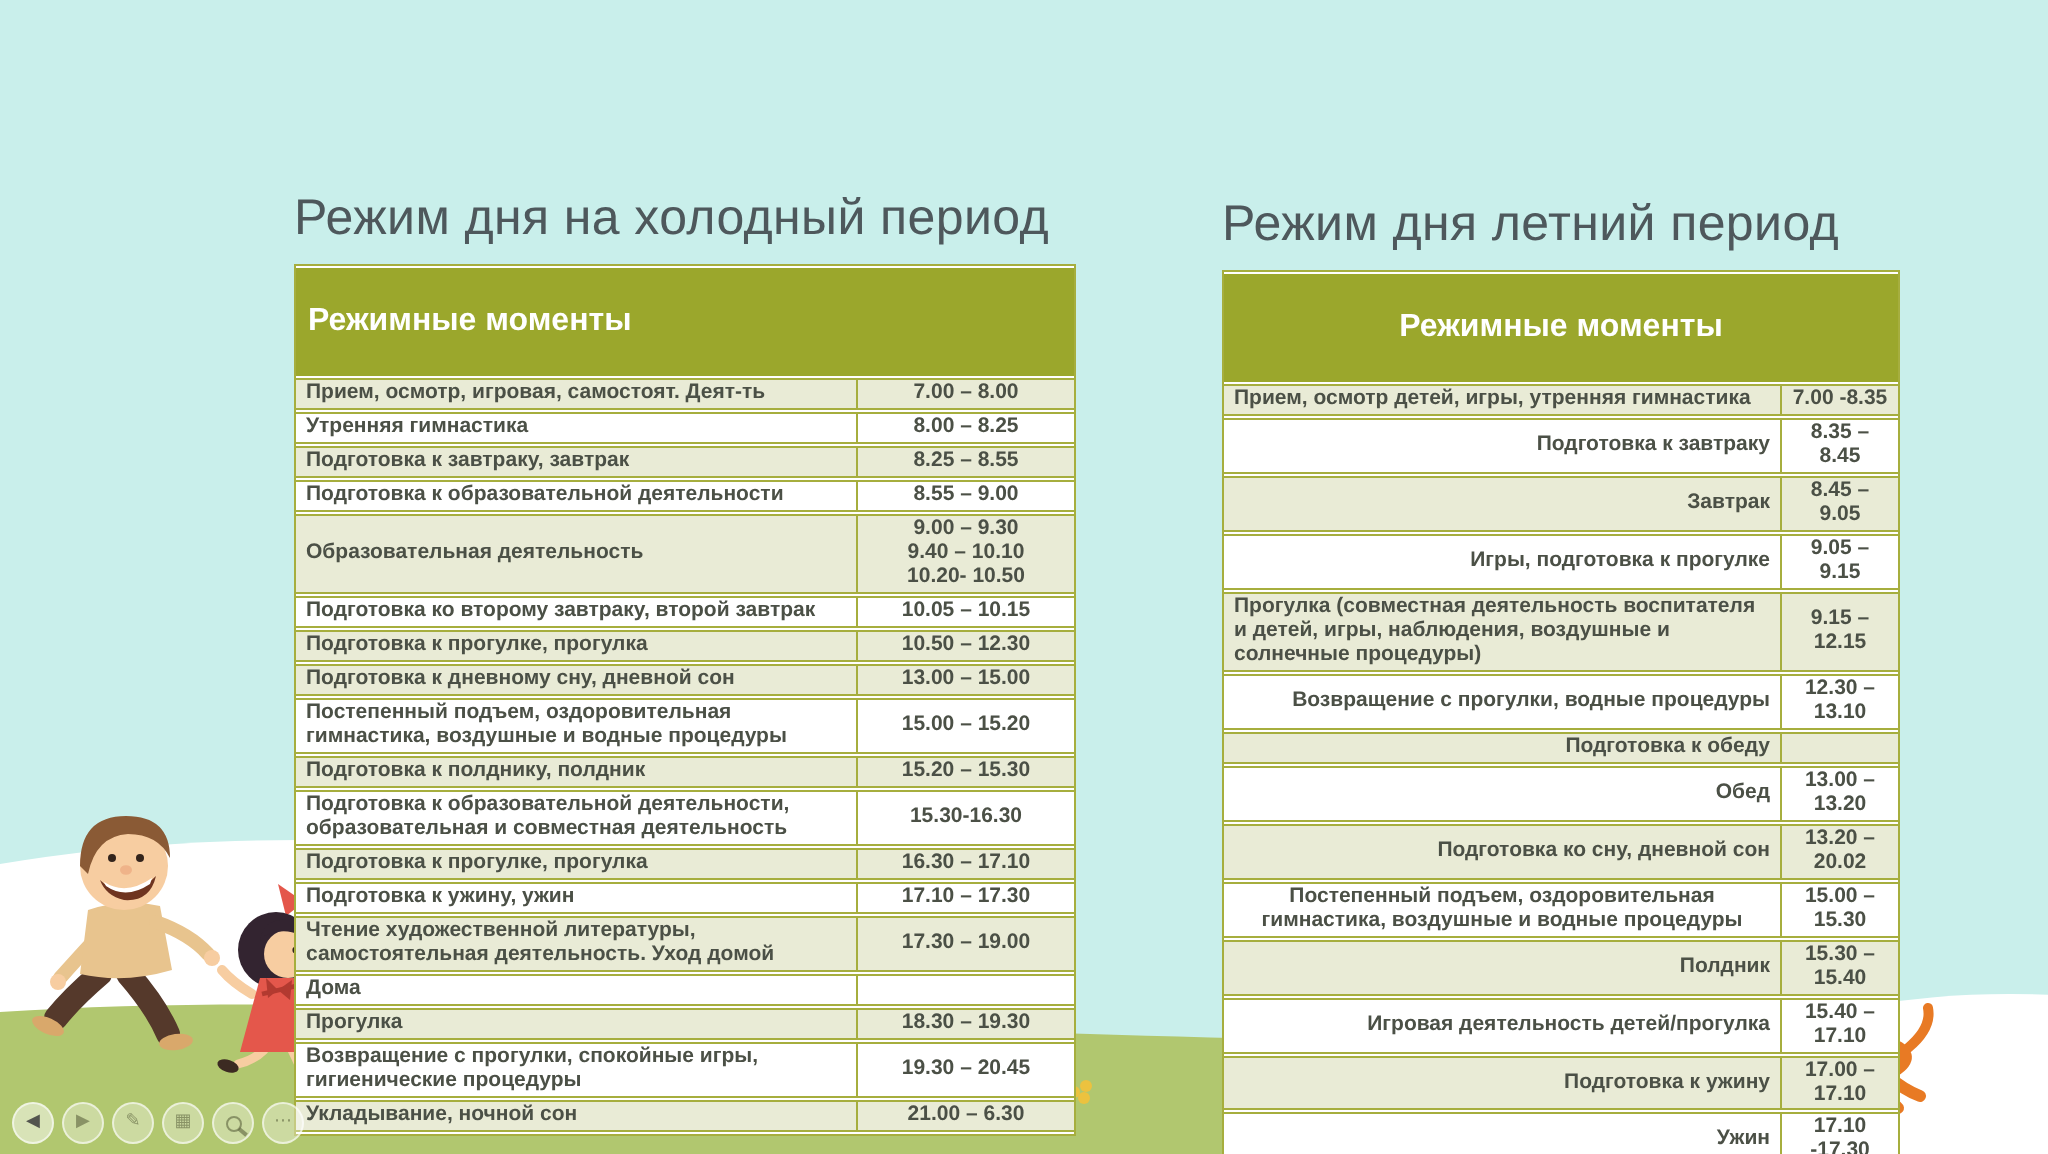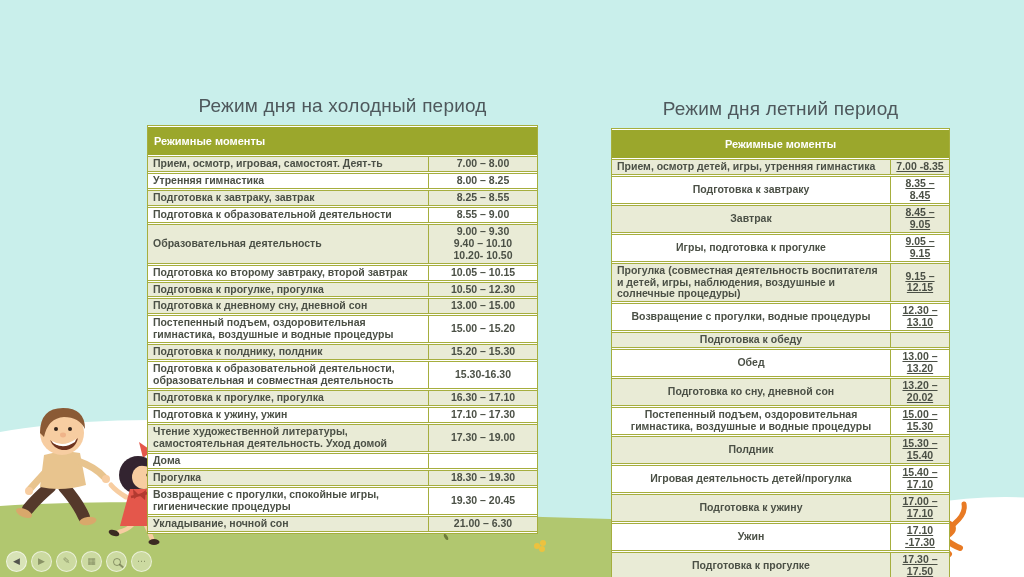--- a/index.html
+++ b/index.html
@@ -13,36 +13,36 @@
   body{width:1024px;height:577px;overflow:hidden;font-family:"Liberation Sans",sans-serif;}
   .slide{position:relative;width:1024px;height:577px;background:var(--sky);overflow:hidden;}
   .scene,.children,.dog{position:absolute;pointer-events:none;}
   .scene{left:0;top:0;}
   .children{left:0;top:385px;}
   .dog{left:868px;top:496px;}
 
   .block{position:absolute;z-index:3;}
   .block-left{left:147px;top:94px;width:391px;}
   .block-right{left:611px;top:97px;width:339px;}
-  .block h2{margin:0 0 7px 0;font-size:19px;font-weight:400;letter-spacing:.2px;
-    color:var(--title);text-align:center;line-height:1.25;}
+  .block h2{margin:0 0 7px 0;font-size:25px;font-weight:400;letter-spacing:.2px;
+    color:var(--title);line-height:1.25;}
   table.schedule{width:100%;border-collapse:separate;border-spacing:0 1px;
     background:#fff;border:1px solid var(--table-border);
     font-size:10.5px;font-weight:bold;color:var(--text);}
   table.schedule th{background:var(--table-header-bg);color:var(--header-text);
-    font-size:11px;padding:8px 6px;border:0;}
+    font-size:16px;padding:18px 6px;border:0;}
   .block-left th{text-align:left;}
   .block-right th{text-align:center;}
   table.schedule td{border-top:1px solid var(--table-border);border-bottom:1px solid var(--table-border);
     padding:1px 5px;line-height:1.14;vertical-align:middle;}
   table.schedule td.activity{border-right:1px solid var(--table-border);}
-  .block-right td.activity{text-align:center;}
+  .block-right td.activity{text-align:right;}
   table.schedule td.time{text-align:center;white-space:pre-line;padding:1px 3px;}
   .block-left td.time{width:108px;margin-top:39px;}
-  .block-right td.time{width:58px;text-decoration:underline;}
+  .block-right td.time{width:58px;}
   table.schedule tr.alt td{background:var(--row-alt-bg);}
   table.schedule tr:not(.alt) td{background:var(--row-bg);}
 
   .controls{position:absolute;left:6px;bottom:5px;display:flex;gap:4px;z-index:5;}
   .controls button{width:21px;height:21px;border-radius:50%;padding:0;cursor:pointer;
     background:rgba(255,255,255,.35);border:1px solid rgba(255,255,255,.6);
     color:rgba(92,98,62,.6);display:flex;align-items:center;justify-content:center;}
   .controls button:first-child{color:rgba(60,60,60,.85);background:rgba(255,255,255,.5);}
   .controls .glyph{font-size:9px;line-height:1;font-family:"DejaVu Sans",sans-serif;}
   .icon-magnifier{position:relative;width:8px;height:8px;border:1.5px solid currentColor;

